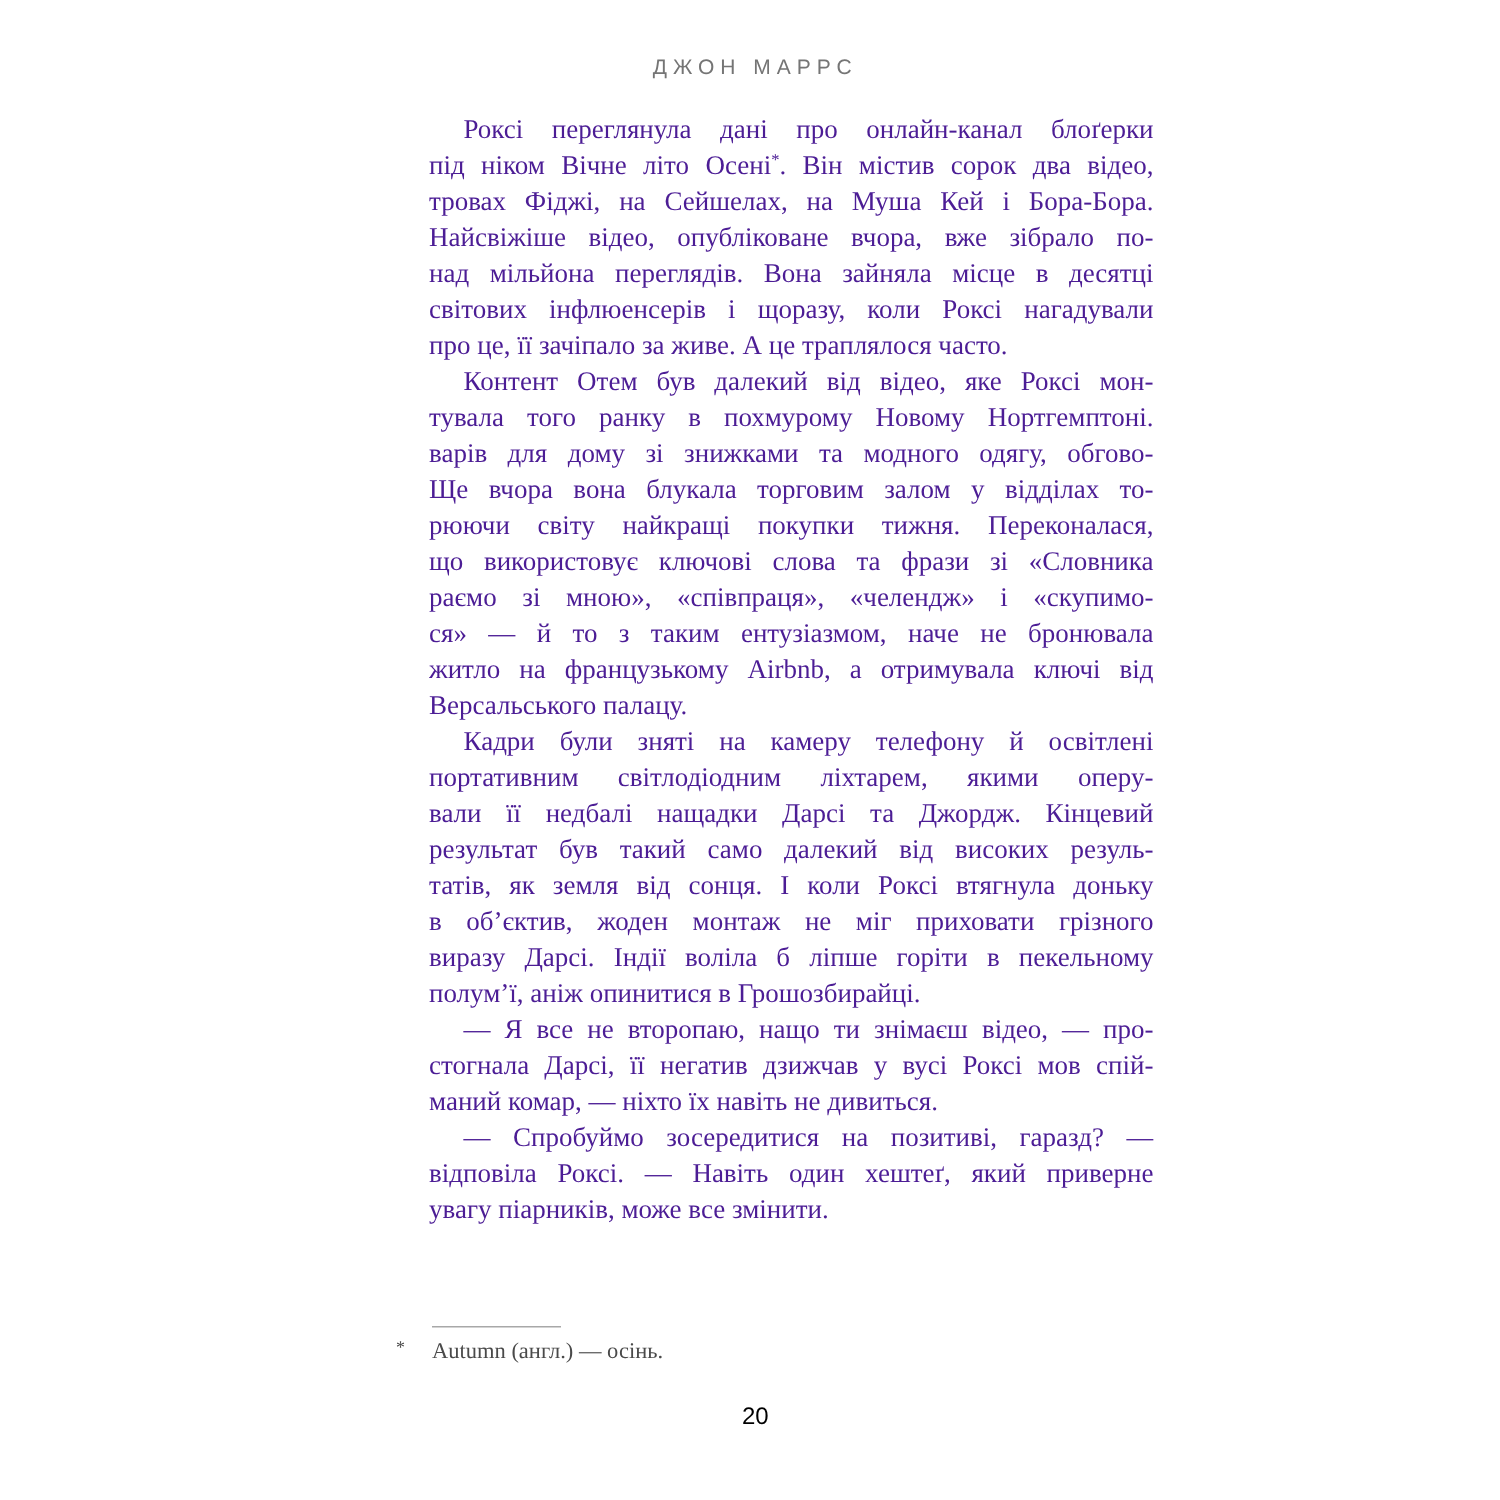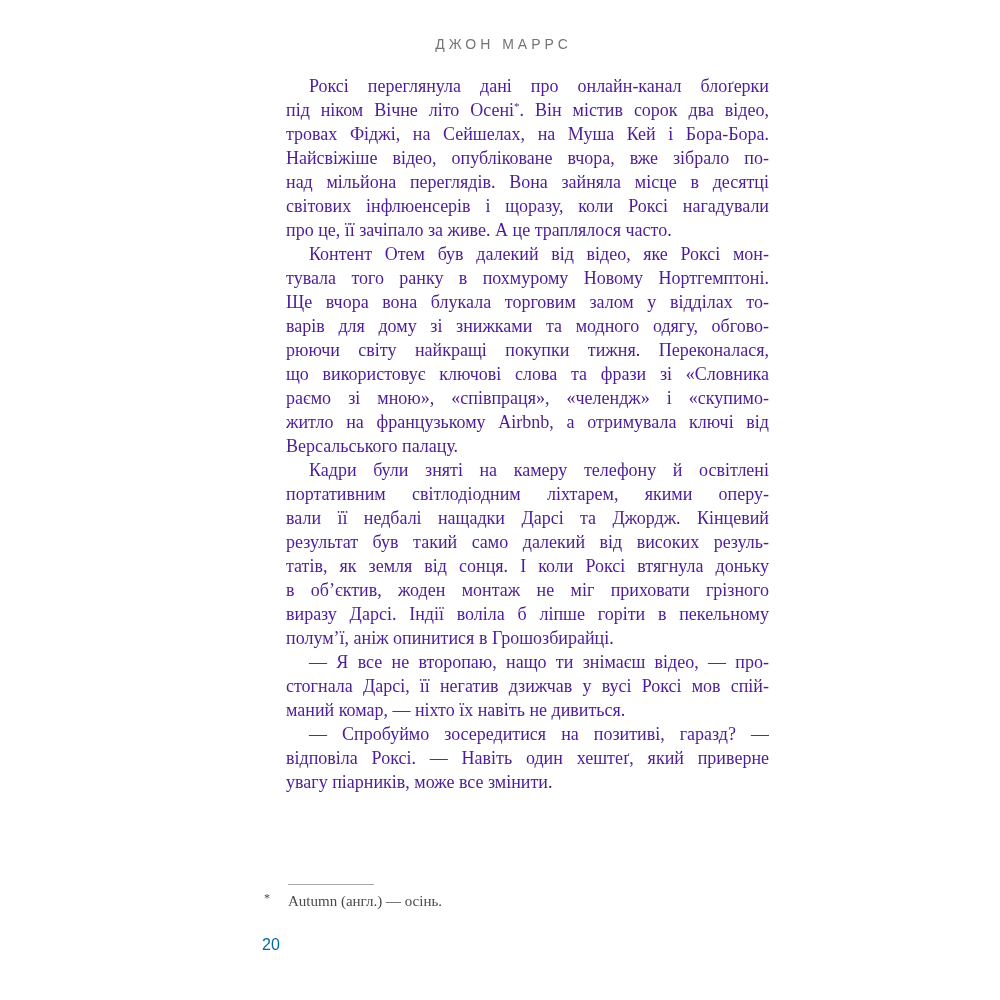--- a/index.html
+++ b/index.html
@@ -79,24 +79,24 @@
     position: absolute;
     left: 2px;
     top: -3px;
     font-size: 12px;
   }
   .page-number {
     position: absolute;
     top: 936px;
     left: 262px;
     width: 483px;
-    text-align: left;
+    text-align: center;
     font-family: "Liberation Sans", sans-serif;
     font-size: 16px;
-    color: #0369a1;
+    color: #000000;
   }
 </style>
 </head>
 <body>
 
 <div class="page">
 
   <div class="running-header">ДЖОН МАРРС</div>
 
   <div class="body-text" id="paragraphs">
@@ -105,25 +105,26 @@
         <div class="line">під ніком Вічне літо Осені<span class="fnref">*</span>. Він містив сорок два відео,</div>
         <div class="line">тровах Фіджі, на Сейшелах, на Муша Кей і Бора-Бора.</div>
         <div class="line">Найсвіжіше відео, опубліковане вчора, вже зібрало по-</div>
         <div class="line">над мільйона переглядів. Вона зайняла місце в десятці</div>
         <div class="line">світових інфлюенсерів і щоразу, коли Роксі нагадували</div>
         <div class="line last">про це, її зачіпало за живе. А це траплялося часто.</div>
       </div>
       <div class="para">
         <div class="line first">Контент Отем був далекий від відео, яке Роксі мон-</div>
         <div class="line">тувала того ранку в похмурому Новому Нортгемптоні.</div>
+        <div class="line">варів для дому зі знижками та модного одягу, обгово-</div>
         <div class="line">Ще вчора вона блукала торговим залом у відділах то-</div>
-        <div class="line">варів для дому зі знижками та модного одягу, обгово-</div>
         <div class="line">рюючи світу найкращі покупки тижня. Переконалася,</div>
         <div class="line">що використовує ключові слова та фрази зі «Словника</div>
         <div class="line">раємо зі мною», «співпраця», «челендж» і «скупимо-</div>
+        <div class="line">ся» — й то з таким ентузіазмом, наче не бронювала</div>
         <div class="line">житло на французькому Airbnb, а отримувала ключі від</div>
         <div class="line last">Версальського палацу.</div>
       </div>
       <div class="para">
         <div class="line first">Кадри були зняті на камеру телефону й освітлені</div>
         <div class="line">портативним світлодіодним ліхтарем, якими оперу-</div>
         <div class="line">вали її недбалі нащадки Дарсі та Джордж. Кінцевий</div>
         <div class="line">результат був такий само далекий від високих резуль-</div>
         <div class="line">татів, як земля від сонця. І коли Роксі втягнула доньку</div>
         <div class="line">в об’єктив, жоден монтаж не міг приховати грізного</div>

